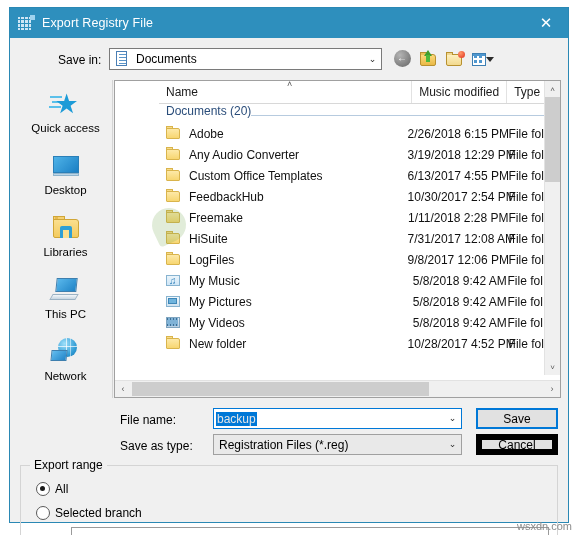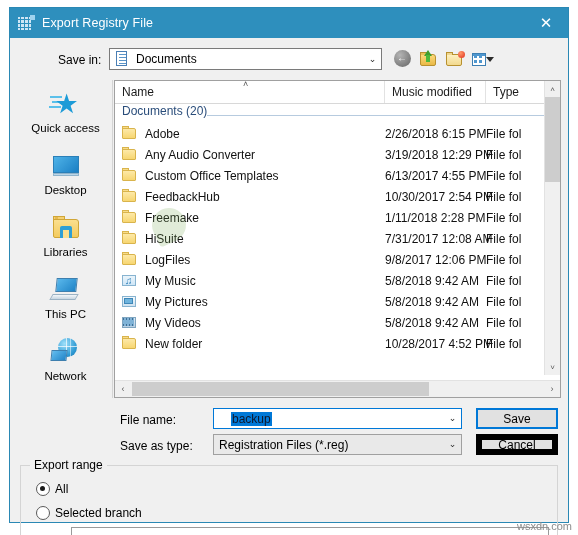--- a/index.html
+++ b/index.html
@@ -364,20 +364,21 @@
 
   
   .filelist {
     position: absolute;
     left: 104px; top: 42px;
     width: 447px; height: 318px;
     background: #ffffff;
     border: 1px solid #a0a0a0;
     box-sizing: border-box;
     overflow: hidden;
+    padding-left: 44px;
   }
   .fl-header {
     display: flex;
     height: 22px;
     background: #ffffff;
     border-bottom: 1px solid #d8d8d8;
     font-size: 12px;
     color: #1b1b1b;
     position: relative;
   }
@@ -546,23 +547,23 @@
   .fname-combo {
     position: absolute; left: 203px; top: 370px;
     width: 249px; height: 21px;
     background: #ffffff;
     border: 1px solid #0078d7;
     box-sizing: border-box;
     display: flex; align-items: center;
     cursor: text;
   }
   .fname-combo .sel {
-    margin-left: 17px;
+    margin-left: 2px;
     background: #0078d7;
-    color: #0f172a;
+    color: #e5e5e5;
     font-size: 12px;
     padding: 0 1px;
   }
   .ftype-combo {
     position: absolute; left: 203px; top: 396px;
     width: 249px; height: 21px;
     background: #e9e9e9;
     border: 1px solid #a0a0a0;
     box-sizing: border-box;
     display: flex; align-items: center;

